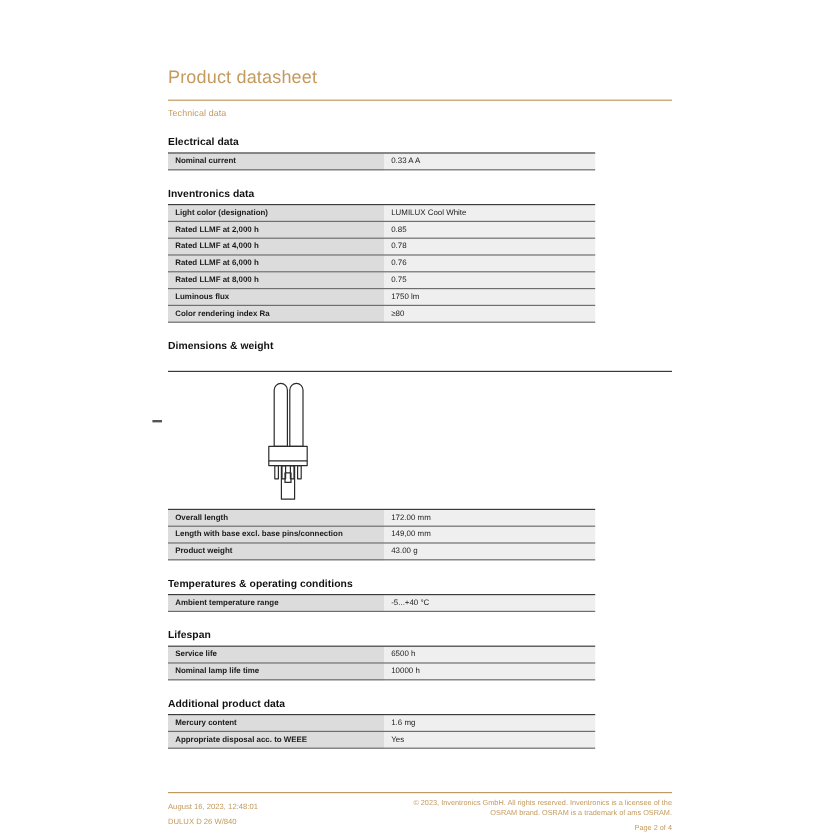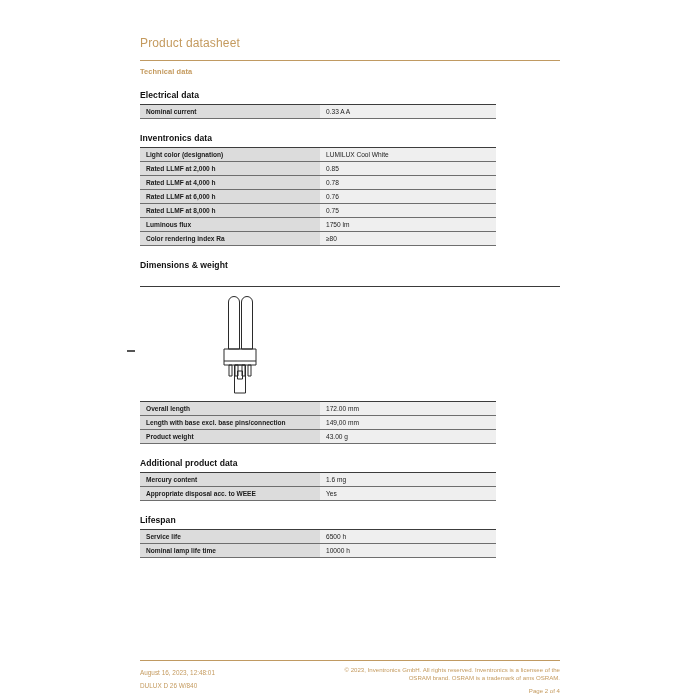--- a/index.html
+++ b/index.html
@@ -27,38 +27,38 @@
 
   .content {
     position: absolute;
     left: 140px;
     top: 36px;
     width: 420px;
   }
 
   
   .doc-title {
-    font-size: 12px;
+    font-size: 15px;
     color: #c49a5e;
     letter-spacing: .15px;
     padding-bottom: 10px;
     font-weight: 400;
+    margin-top: 20px;
   }
   .gold-rule {
     height: 0;
     border-top: 1px solid #c09a62;
     margin: 0 0 4px 0;
     width: 420px;
   }
   .tech-data-label {
     font-size: 7.4px;
     color: #c49a5e;
     letter-spacing: .1px;
     padding: 2px 0 0 0;
-    font-weight: bold;
   }
 
   
   .section {
     margin-top: 14px;
   }
   .section-title {
     font-size: 8.6px;
     font-weight: bold;
     color: #111111;
@@ -260,48 +260,59 @@
             <td class="v">149,00 mm</td>
           </tr>
           <tr>
             <td class="k">Product weight</td>
             <td class="v">43.00 g</td>
           </tr>
         </tbody>
       </table>
     </div>
 
+    <div class="section">
+      <div class="section-title">Temperatures &amp; operating conditions</div>
+      <table class="dt">
+        <tbody>
+          <tr>
+            <td class="k">Ambient temperature range</td>
+            <td class="v">-5...+40 °C</td>
+          </tr>
+        </tbody>
+      </table>
+    </div>
+
+    <div class="section">
+      <div class="section-title">Lifespan</div>
+      <table class="dt">
+        <tbody>
+          <tr>
+            <td class="k">Service life</td>
+            <td class="v">6500 h</td>
+          </tr>
+          <tr>
+            <td class="k">Nominal lamp life time</td>
+            <td class="v">10000 h</td>
+          </tr>
+        </tbody>
+      </table>
+    </div>
 
     <div class="section">
       <div class="section-title">Additional product data</div>
       <table class="dt">
         <tbody>
           <tr>
             <td class="k">Mercury content</td>
             <td class="v">1.6 mg</td>
           </tr>
           <tr>
             <td class="k">Appropriate disposal acc. to WEEE</td>
             <td class="v">Yes</td>
-          </tr>
-        </tbody>
-      </table>
-    </div>
-
-    <div class="section">
-      <div class="section-title">Lifespan</div>
-      <table class="dt">
-        <tbody>
-          <tr>
-            <td class="k">Service life</td>
-            <td class="v">6500 h</td>
-          </tr>
-          <tr>
-            <td class="k">Nominal lamp life time</td>
-            <td class="v">10000 h</td>
           </tr>
         </tbody>
       </table>
     </div>
 
   </div>
 
   <div class="footer">
     <div class="footer-rule"></div>
     <div class="footer-cols">

